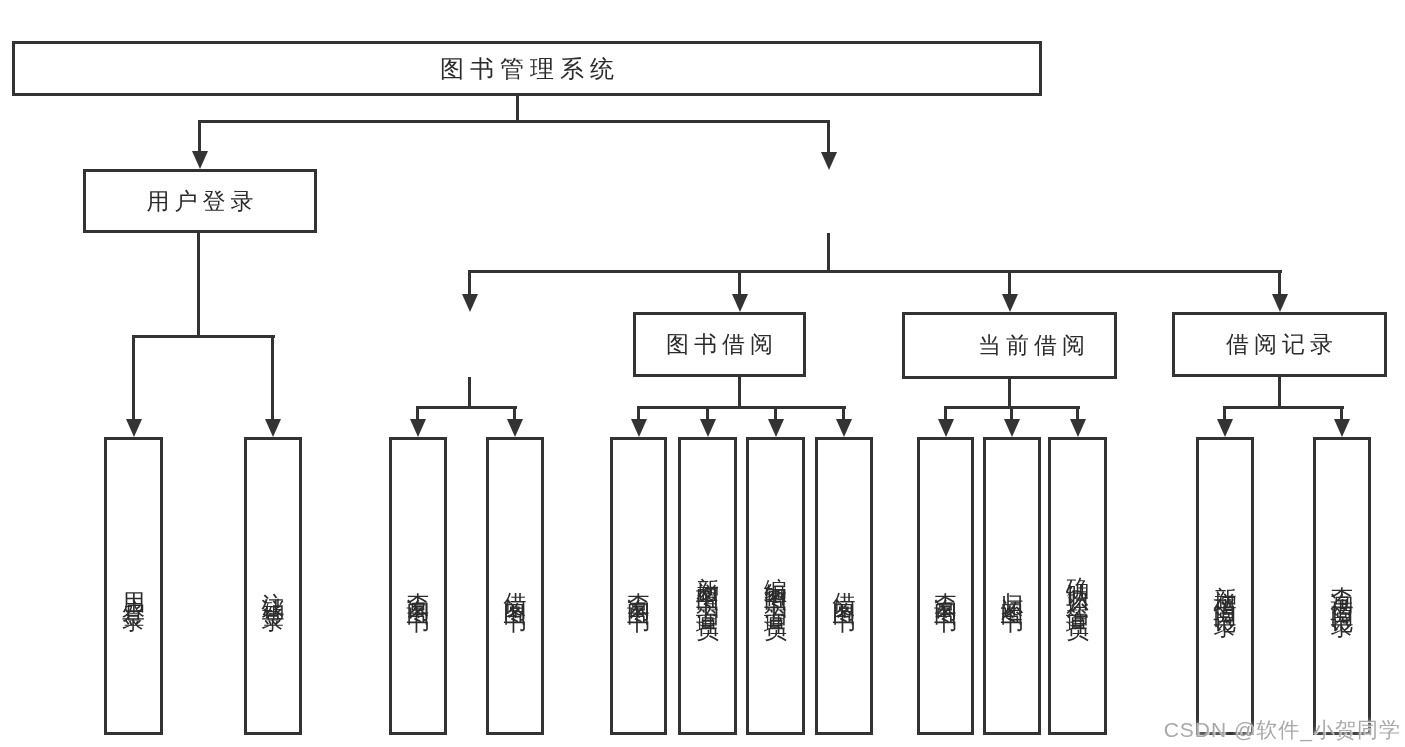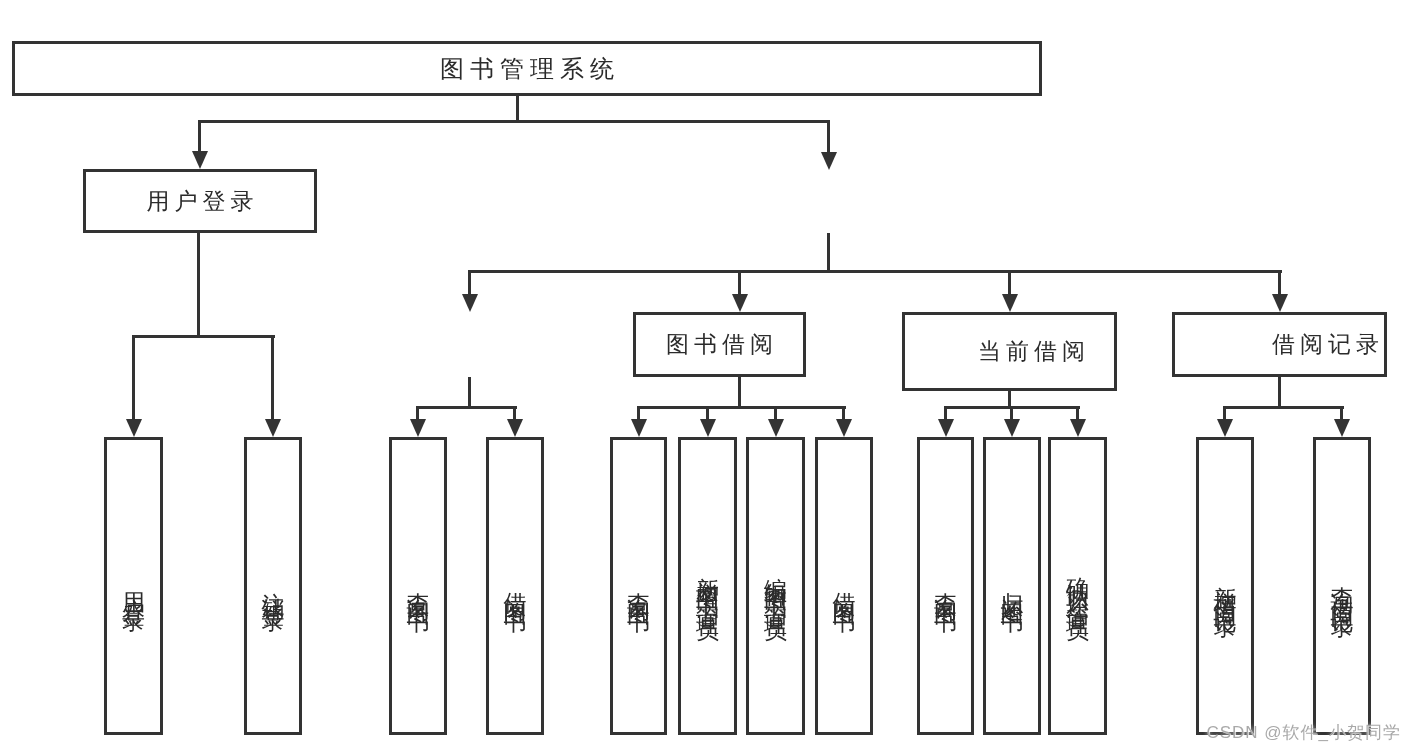--- a/index.html
+++ b/index.html
@@ -45,21 +45,21 @@
     position:absolute;
     width:0;height:0;
     border-left:8px solid transparent;
     border-right:8px solid transparent;
     border-top:18px solid #333333;
     z-index:1;
   }
   .watermark{
     position:absolute;
     right:4px;bottom:3px;
-    font-size:17px;
+    font-size:21px;
     color:#a9a9a9;
     letter-spacing:1px;
     text-shadow:0 0 4px rgba(255,255,255,0.9), 1px 1px 0 rgba(255,255,255,0.7);
     z-index:5;
     white-space:nowrap;
   }
 </style>
 </head>
 <body>
 
@@ -69,24 +69,24 @@
     <span class="hlabel">图书管理系统</span>
   </div>
 
   <div class="box" style="left:83px;top:169px;width:234px;height:64px;">
     <span class="hlabel">用户登录</span>
   </div>
 
   <div class="box" style="left:633px;top:312px;width:173px;height:65px;">
     <span class="hlabel">图书借阅</span>
   </div>
-  <div class="box" style="left:902px;top:312px;width:215px;height:79px;padding-left:44px;">
+  <div class="box" style="left:902px;top:312px;width:215px;height:67px;padding-left:44px;">
     <span class="hlabel">当前借阅</span>
   </div>
-  <div class="box" style="left:1172px;top:312px;width:215px;height:65px;justify-content:flex-end;">
+  <div class="box" style="left:1172px;top:312px;width:215px;height:65px;">
     <span class="hlabel">借阅记录</span>
   </div>
 
   <div class="box leaf" style="left:104px;top:437px;width:59px;height:298px;">
     <span class="vlabel">用户登录</span>
   </div>
   <div class="box leaf" style="left:244px;top:437px;width:58px;height:298px;">
     <span class="vlabel">注销登录</span>
   </div>
 

